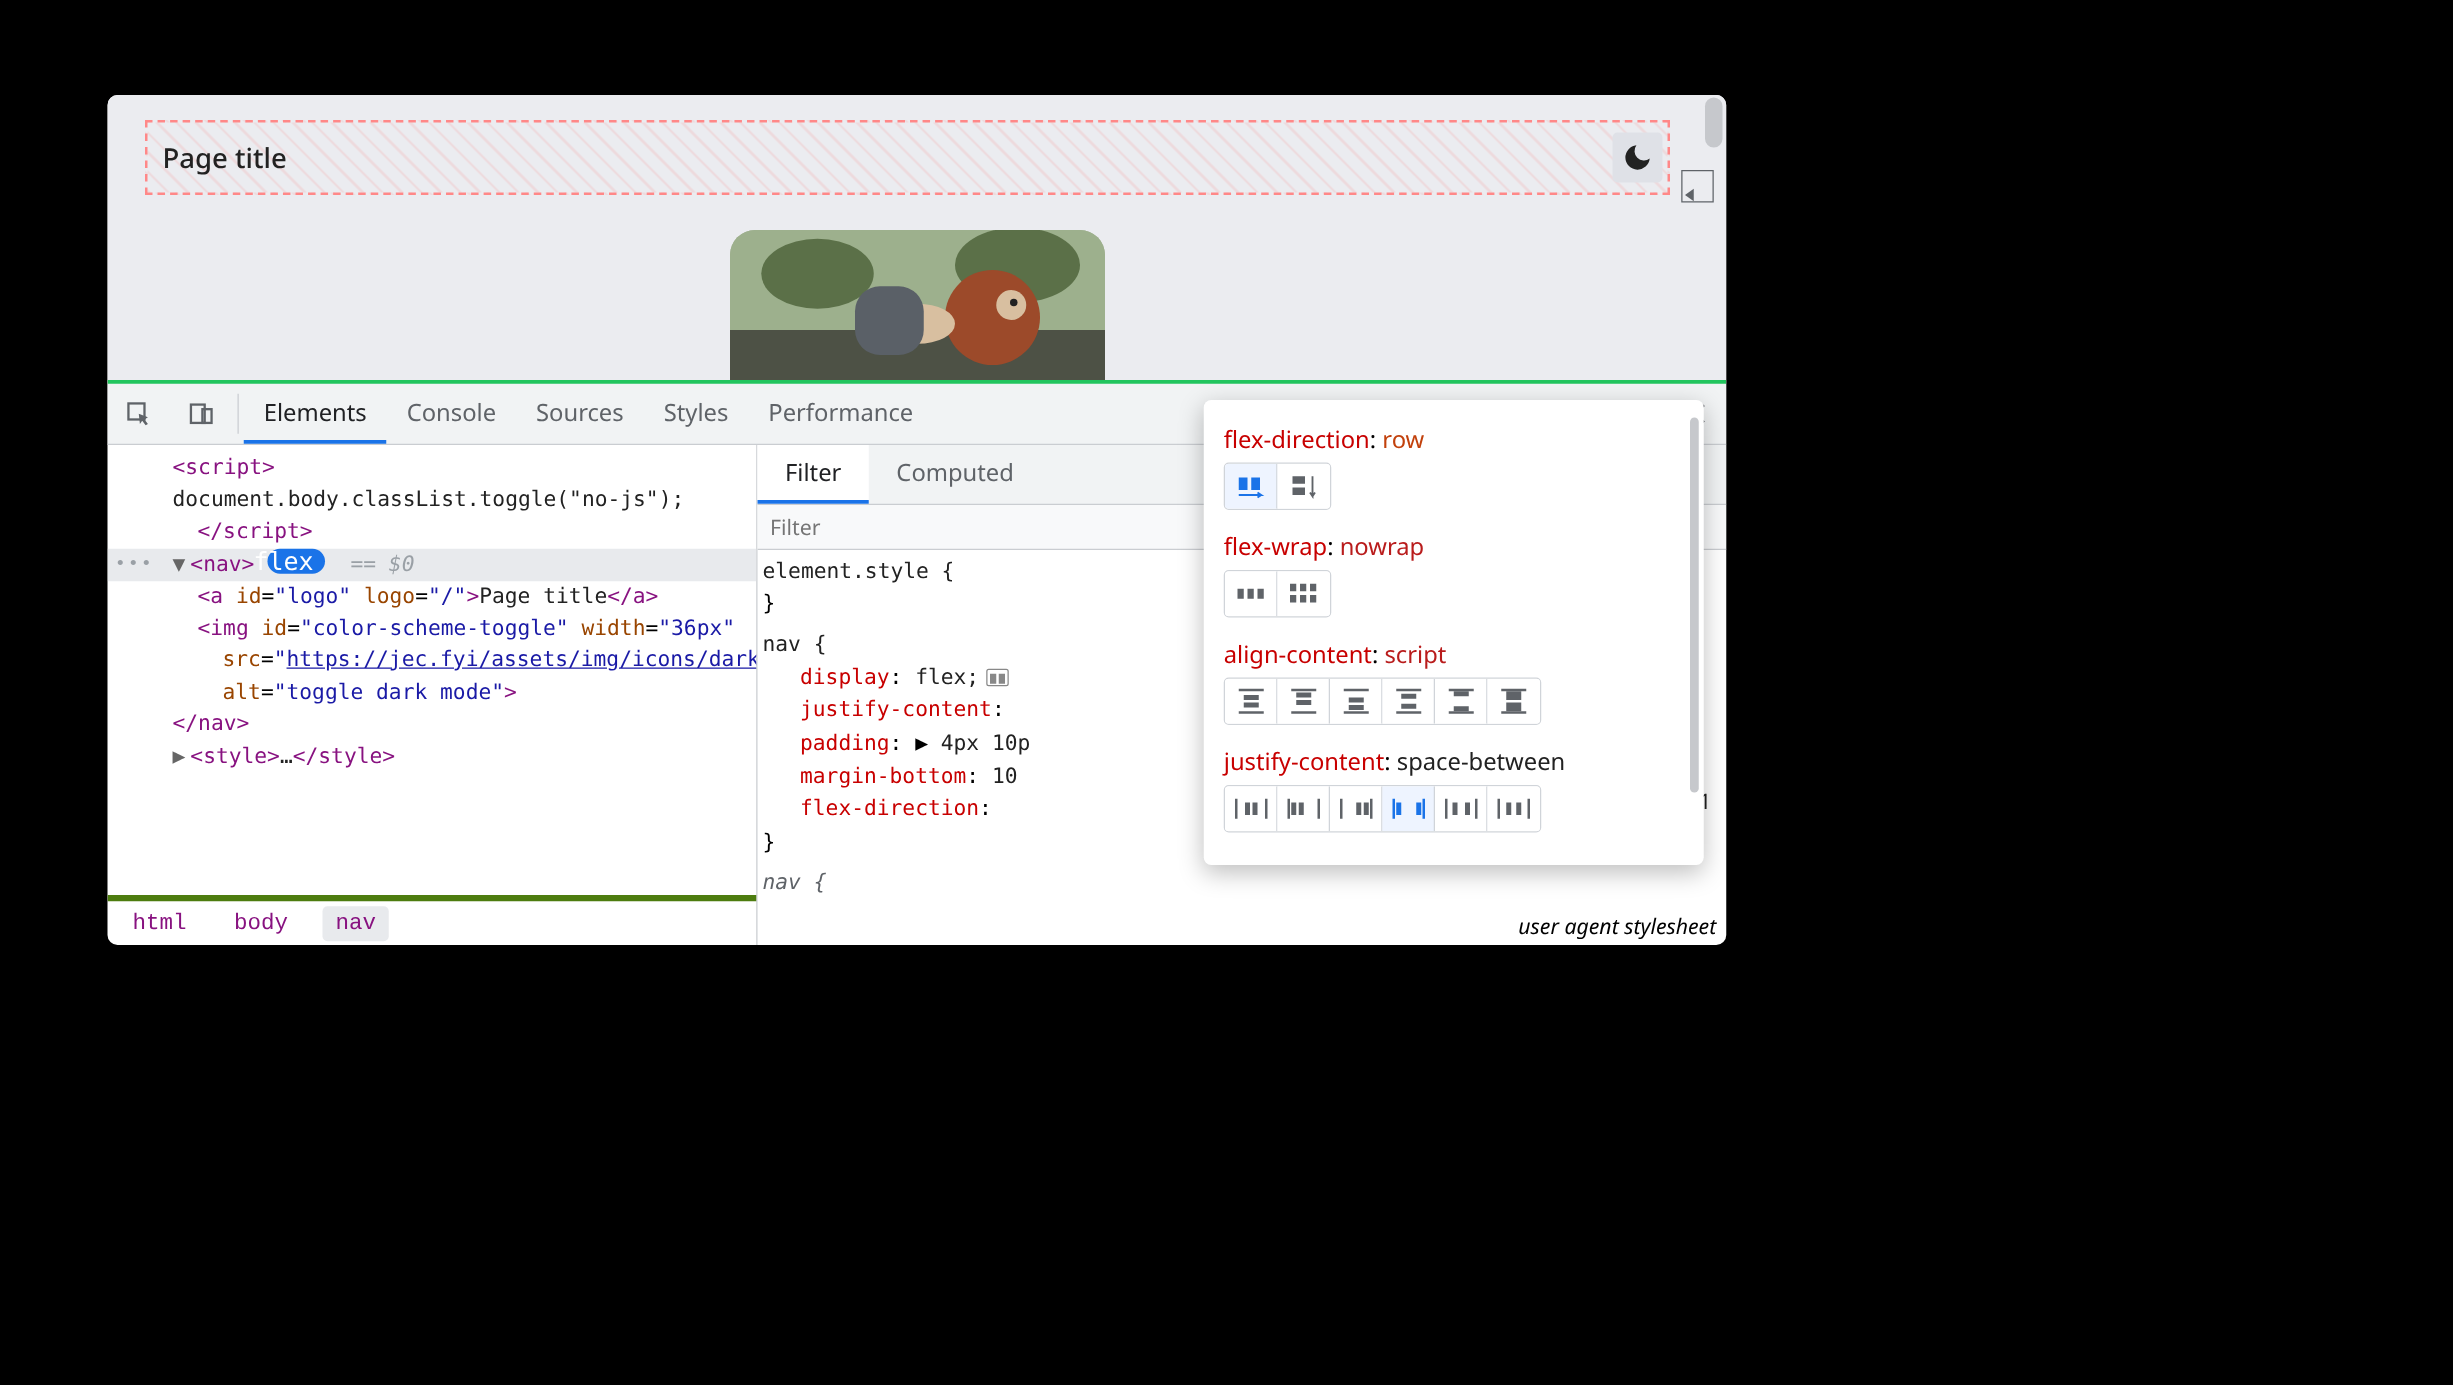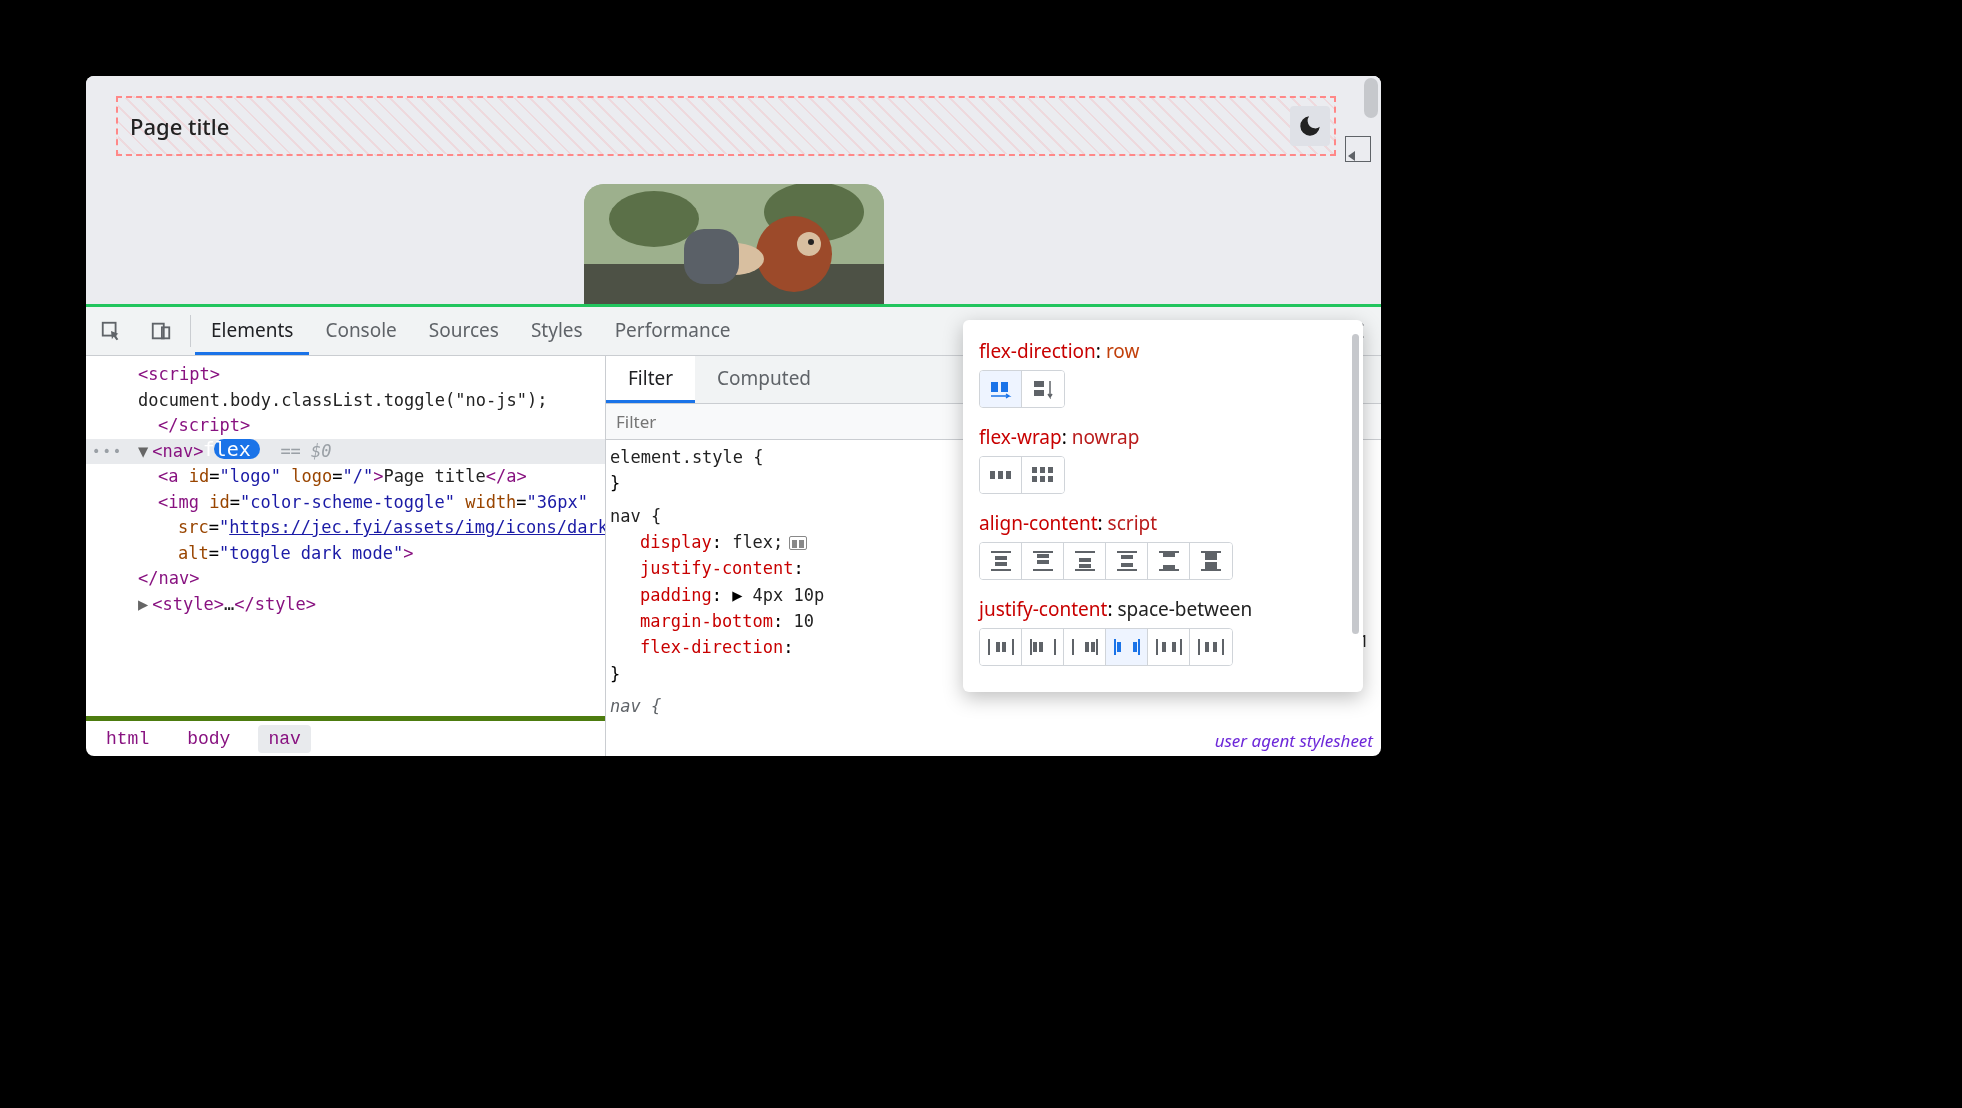--- a/index.html
+++ b/index.html
@@ -58,21 +58,21 @@
 .rule-sel { color: #222; }
 .rule-open::after { content: " {"; color: #222; }
 .decl { padding-left: 30px; }
 .prop { color: #c80000; }
 .val { color: #222; }
 .flex-editor-icon { display:inline-block; width:18px; height:14px; border:1px solid #888; border-radius:2px; vertical-align:-2px; margin-left:6px; position:relative; }
 .flex-editor-icon::before, .flex-editor-icon::after { content:""; position:absolute; top:3px; width:5px; height:8px; background:#888; }
 .flex-editor-icon::before { left:2px; }
 .flex-editor-icon::after { right:2px; }
 .nav-italic { font-style: italic; color: #5f6368; }
-.ua-note { position: absolute; right: 8px; bottom: 2px; font-style: italic; color: #6d28d9; font-family: system-ui; }
+.ua-note { position: absolute; right: 8px; bottom: 2px; font-style: italic; color: #000000; font-family: system-ui; }
 .src-link { position: absolute; right: 12px; top: 188px; color: #222; font-family: system-ui; }
 .toggle-side { position: absolute; right: 10px; top: 60px; width: 26px; height: 26px; border: 1.5px solid #5f6368; }
 .toggle-side::before { content:""; position:absolute; left:2px; top:14px; width:0; height:0; border-top:5px solid transparent; border-bottom:5px solid transparent; border-right:7px solid #5f6368; }
 
 
 .popover { position: absolute; right: 18px; top: 244px; width: 400px; background: #fff; box-shadow: 0 6px 20px rgba(0,0,0,0.25); border-radius: 6px; padding: 14px 16px 10px; font-family: system-ui; font-size: 19px; z-index: 10; }
 .pop-scroll { position: absolute; right: 4px; top: 14px; width: 7px; height: 300px; background: #c6c8cc; border-radius: 4px; }
 .pop-row-label { margin: 4px 0 6px; }
 .pop-prop { color: #c80000; }
 .pop-val { color: #b91c1c; }

